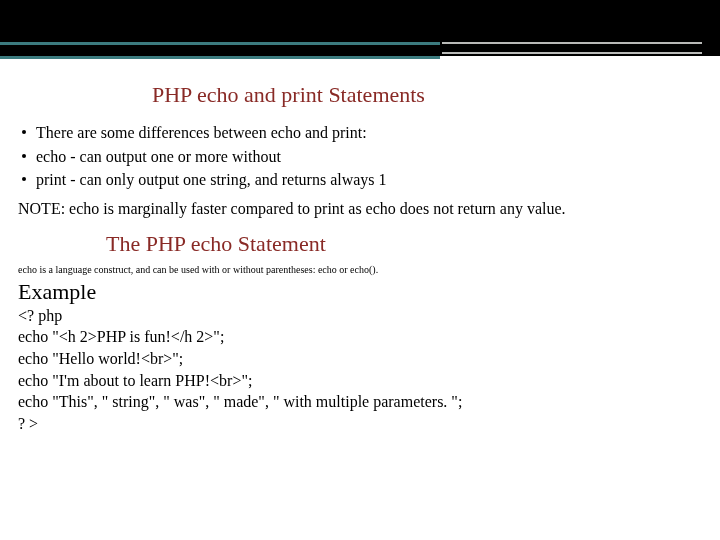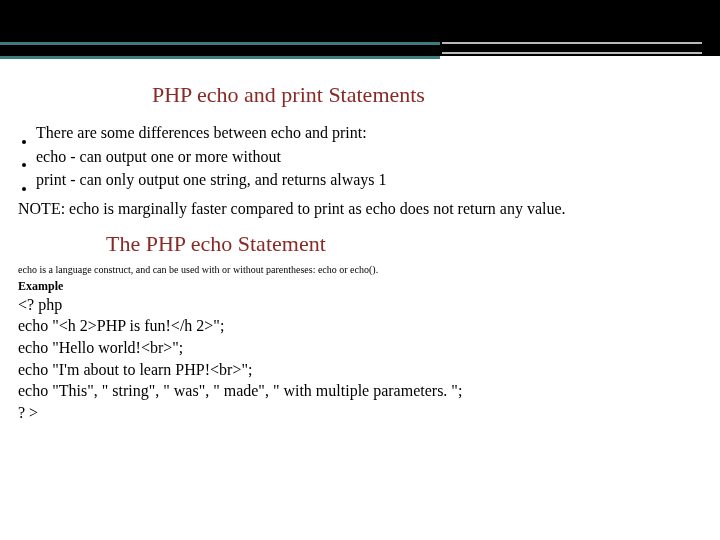--- a/index.html
+++ b/index.html
@@ -51,21 +51,21 @@
     margin: 16px 0 14px 134px;
     font-family: "Times New Roman", serif;
   }
   .bullets {
     font-size: 16px;
     line-height: 1.35;
     color: #000;
   }
   .bullets .row {
     display: flex;
-    align-items: flex-end;
+    align-items: flex-start;
     margin-bottom: 2px;
   }
   .bullets .dot {
     width: 4px; height: 4px;
     background: #000;
     border-radius: 50%;
     margin: 8px 10px 0 4px;
     flex-shrink: 0;
   }
   .bullets .txt { flex: 1; }
@@ -78,22 +78,22 @@
     font-size: 22px;
     font-weight: normal;
     color: #892a26;
     margin: 12px 0 6px 88px;
   }
   .para {
     font-size: 10px;
     line-height: 1.35;
   }
   .example-label {
-    font-weight: bold;
-    font-size: 12px;
+    font-weight: normal;
+    font-size: 22px;
     margin-top: 2px;
   }
   .code-lines {
     font-size: 16px;
     line-height: 1.35;
   }
 </style>
 </head>
 <body>
 

